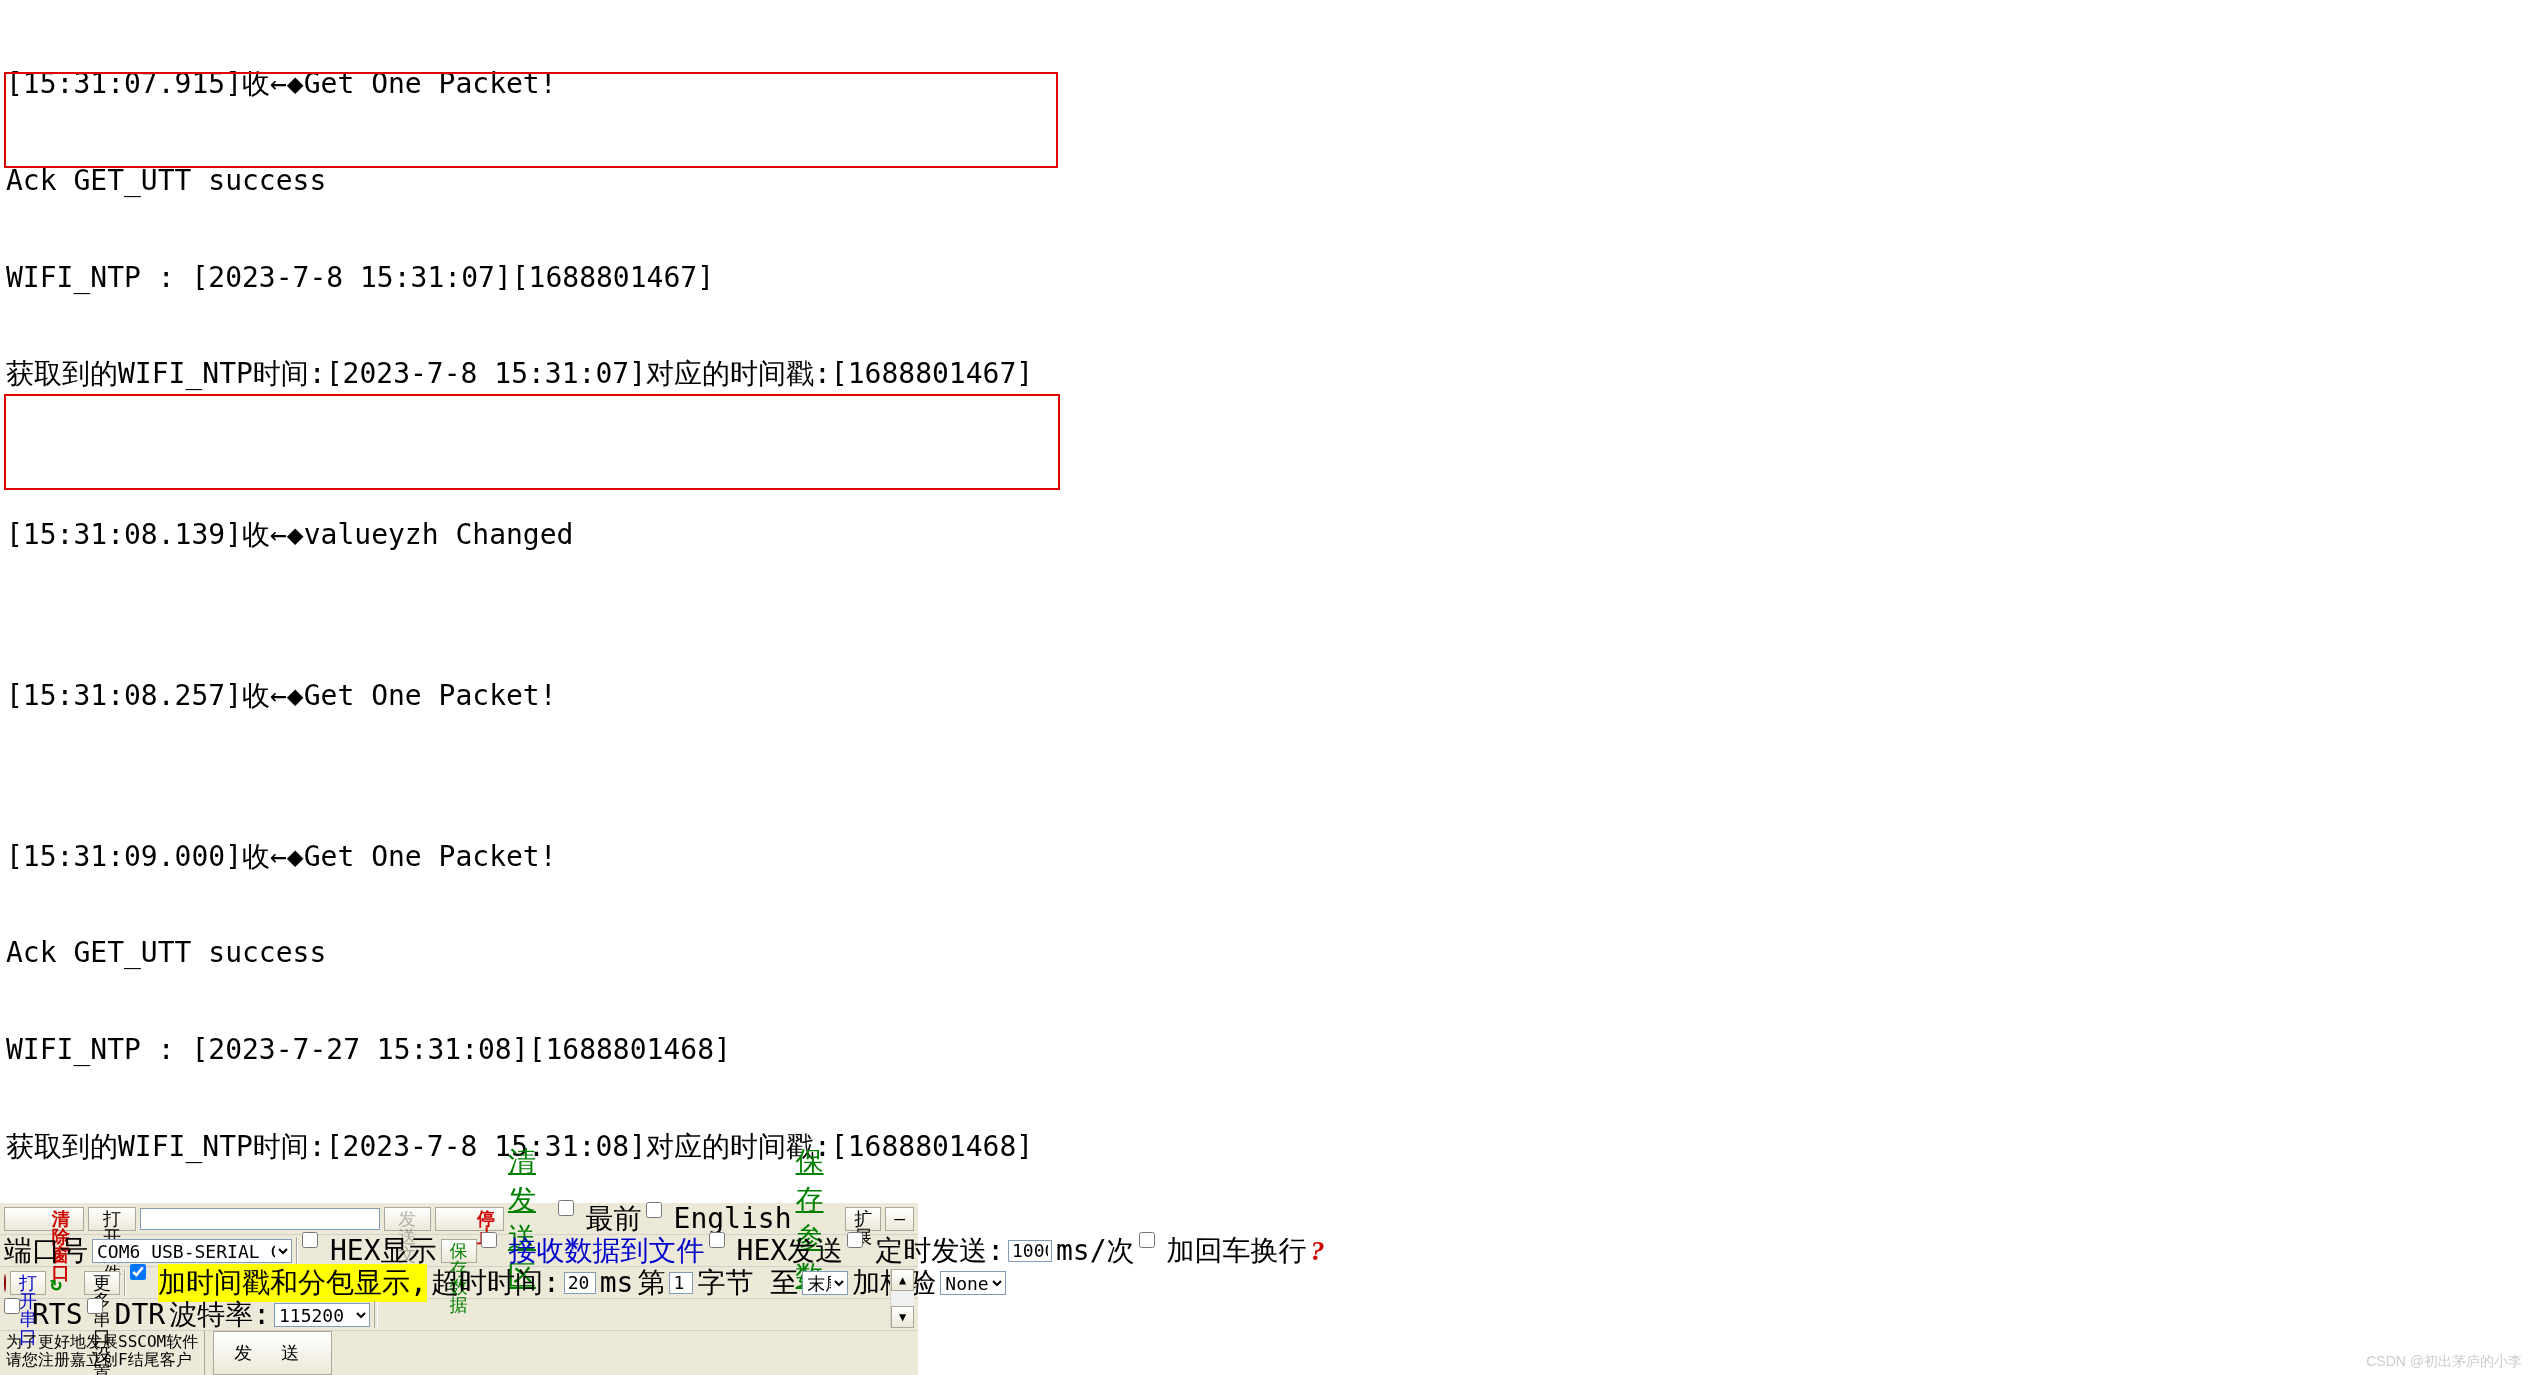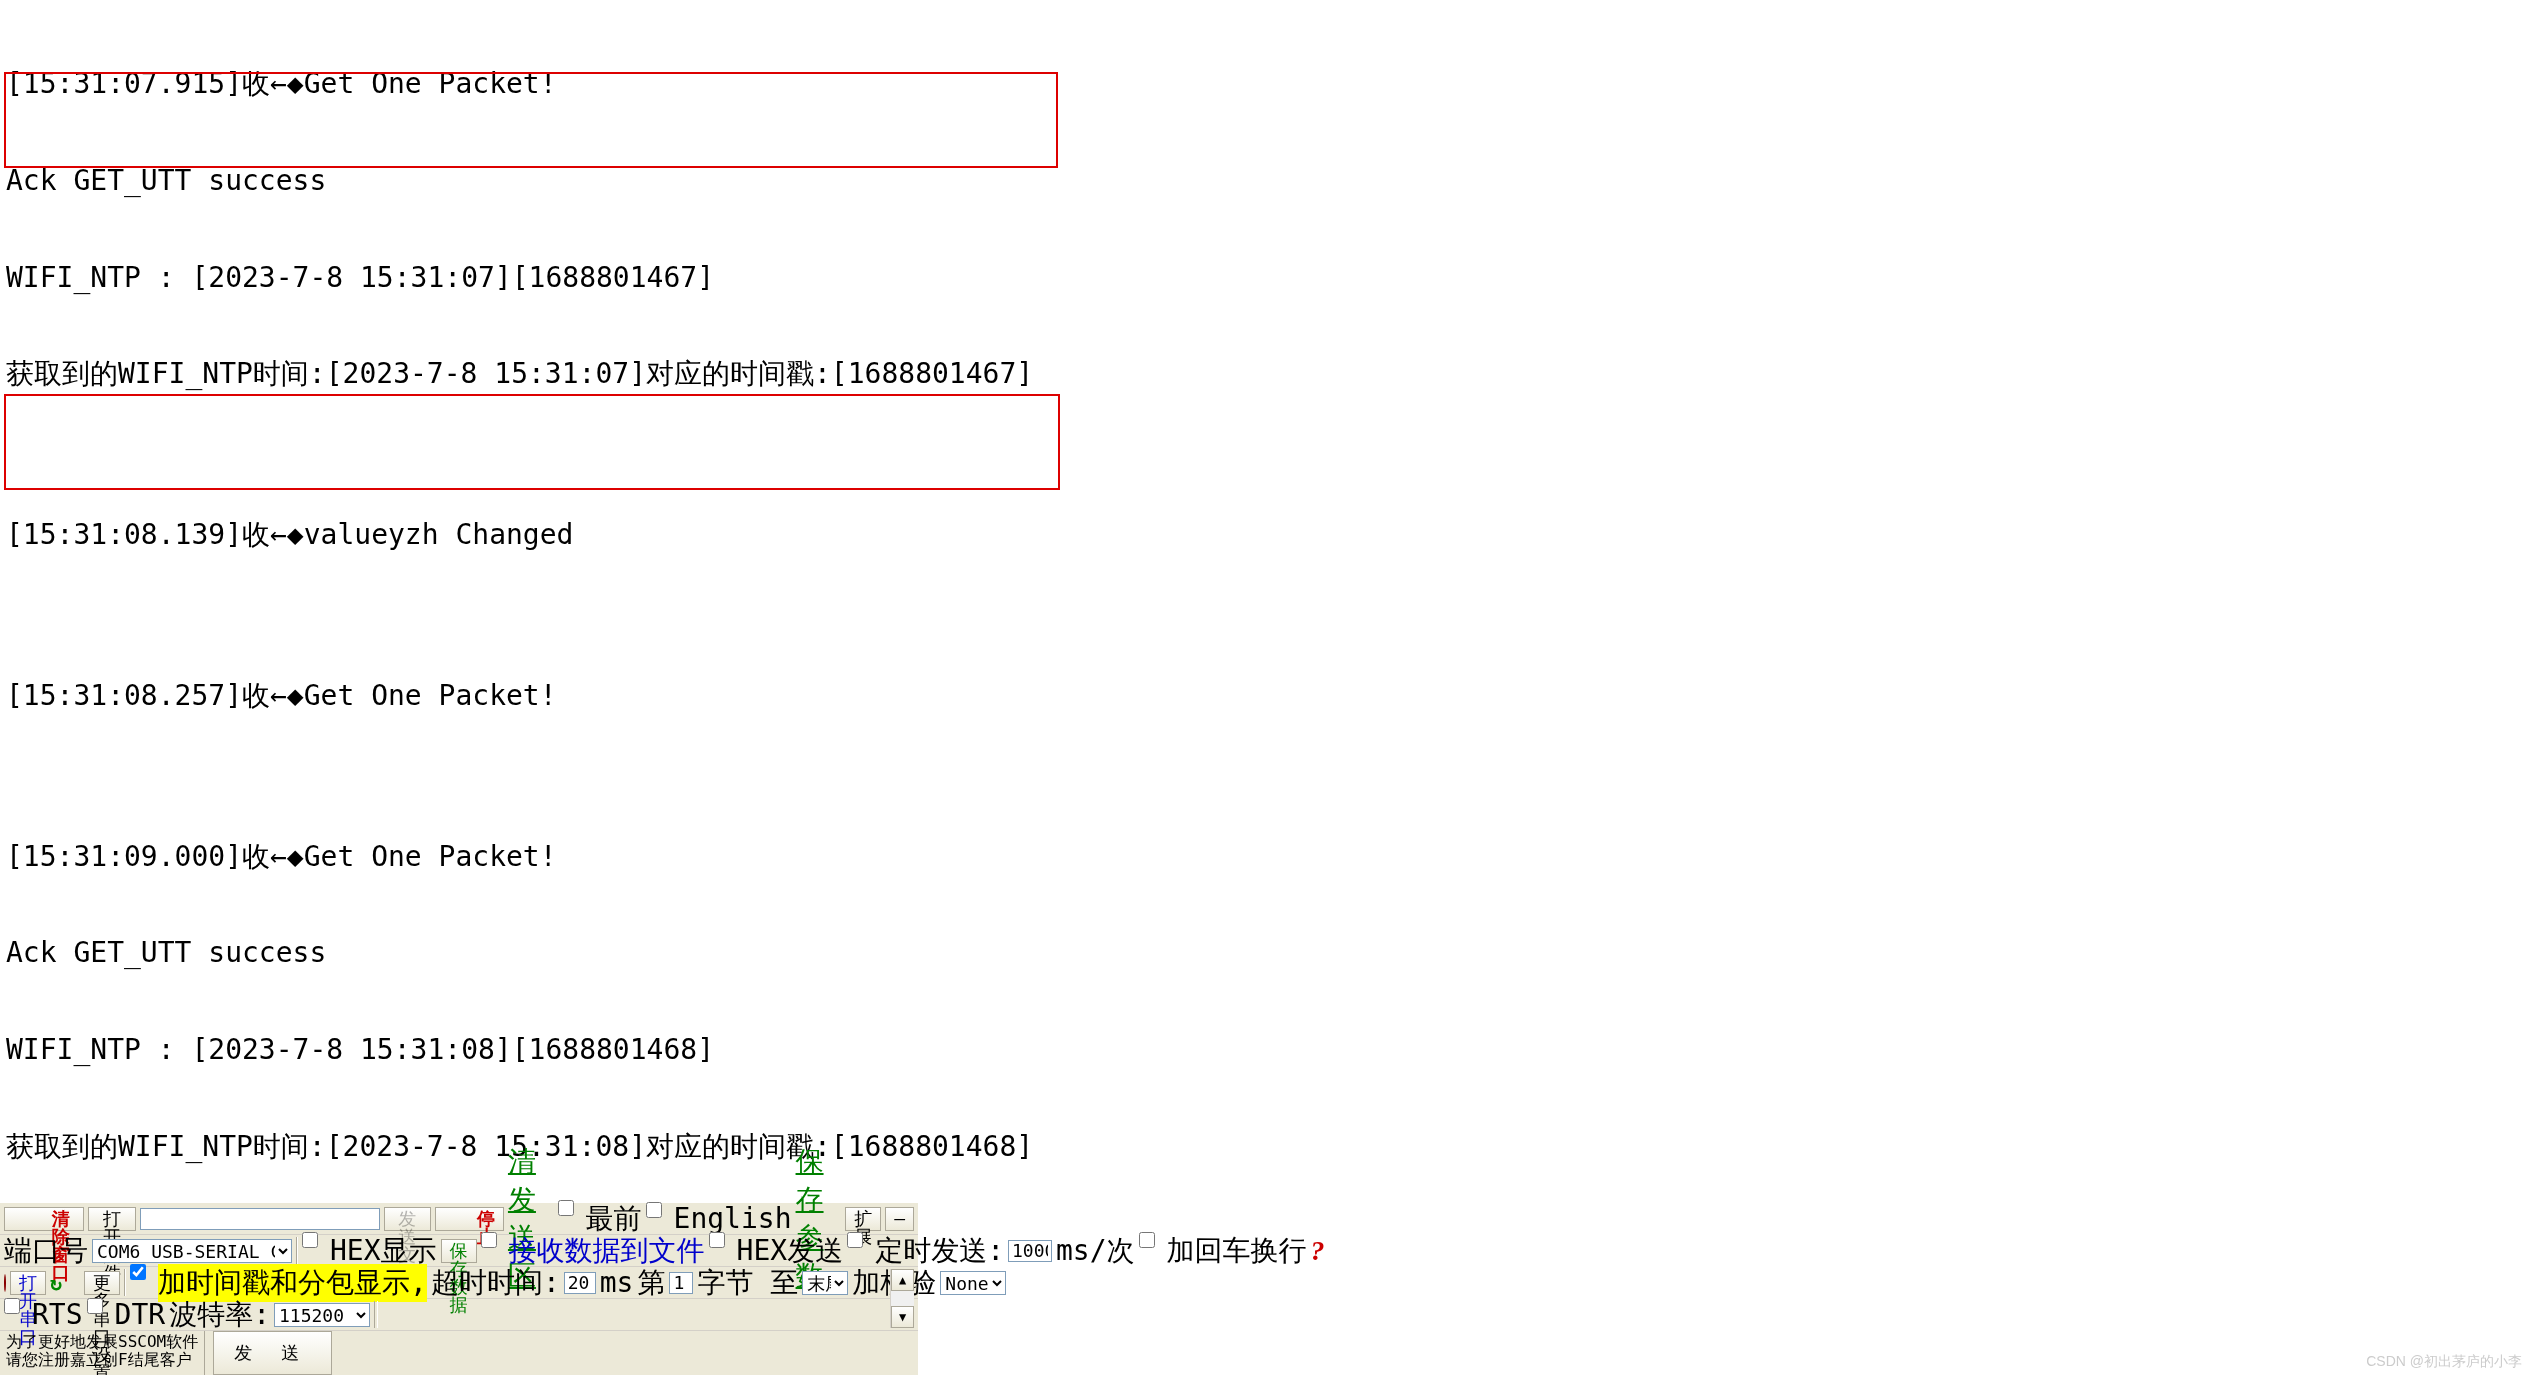--- a/index.html
+++ b/index.html
@@ -166,21 +166,21 @@
   <span class="log-line">Ack GET_UTT success</span>
   <span class="log-line">WIFI_NTP : [2023-7-8 15:31:07][1688801467]</span>
   <span class="log-line">获取到的WIFI_NTP时间:[2023-7-8 15:31:07]对应的时间戳:[1688801467]</span>
   <span class="log-line"></span>
   <span class="log-line">[15:31:08.139]收←◆valueyzh Changed</span>
   <span class="log-line"></span>
   <span class="log-line">[15:31:08.257]收←◆Get One Packet!</span>
   <span class="log-line"></span>
   <span class="log-line">[15:31:09.000]收←◆Get One Packet!</span>
   <span class="log-line">Ack GET_UTT success</span>
-  <span class="log-line">WIFI_NTP : [2023-7-8 15:31:08][1688801468]</span>
+  <span class="log-line">WIFI_NTP : [2023-7-27 15:31:08][1688801468]</span>
   <span class="log-line">获取到的WIFI_NTP时间:[2023-7-8 15:31:08]对应的时间戳:[1688801468]</span>
   <span class="log-line"></span>
   
   
   <span class="log-line"></span>
   
 
   <div class="highlight-box" style="left:4px; top:72px; width:1054px; height:96px;"></div>
   <div class="highlight-box" style="left:4px; top:394px; width:1056px; height:96px;"></div>
 </div>

